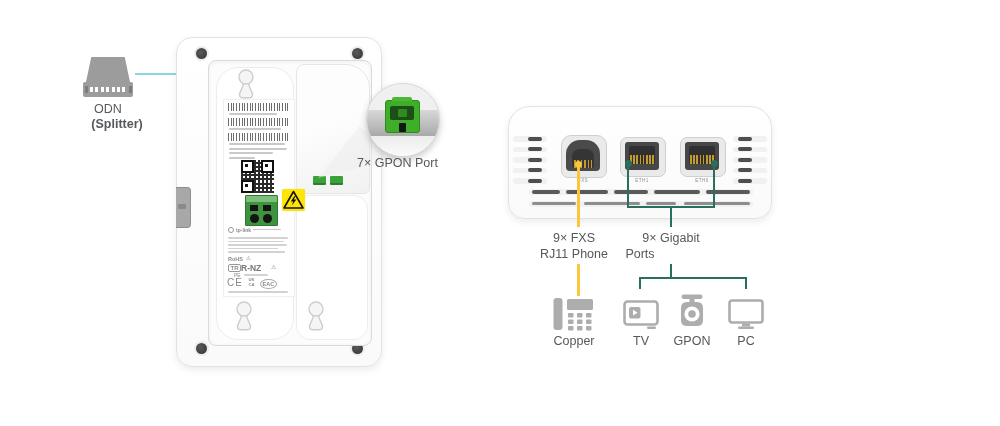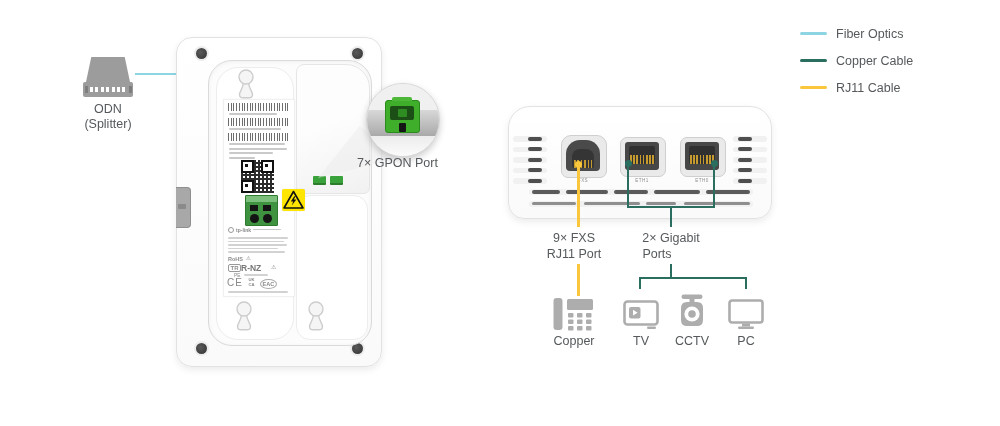--- a/index.html
+++ b/index.html
@@ -20,21 +20,21 @@
   .fiber{background:#8ed5e4;}
   .copper{background:#2a6e60;}
   .rj11{background:#f9c63c;}
   .dot{border-radius:50%;}
 
   
   .case{background:linear-gradient(180deg,#ffffff,#fafafa);border:1px solid #e2e2e2;
         box-shadow:0 3px 7px rgba(0,0,0,.08);}
   .screw{width:11px;height:11px;border-radius:50%;background:radial-gradient(circle at 40% 40%,#5a5a5a,#323232);
          box-shadow:0 0 0 2px #ededed;}
-  .recess{border:1px solid #dadada;border-radius:24px;background:#fcfcfc;
+  .recess{border:1px solid #dadada;border-radius:8px;background:#fcfcfc;
           box-shadow:inset 0 1px 4px rgba(0,0,0,.05);}
   .lobe{border:1px solid #ededed;background:#ffffff;}
   .bcode{height:8px;background:repeating-linear-gradient(90deg,#6e6e6e 0 1px,transparent 1px 2.7px);}
   .tline{height:2.2px;background:#c9c9c9;border-radius:1px;}
   .qr{background:
       repeating-linear-gradient(90deg,#2b2b2b 0 2px,transparent 2px 4.2px),
       repeating-linear-gradient(0deg,#2b2b2b 0 2px,transparent 2px 4.2px);
       background-color:#fff;}
   .qr-eye{position:absolute;width:9px;height:9px;border:2px solid #111;background:#fff;}
   .qr-eye::after{content:"";position:absolute;left:1.5px;top:1.5px;width:2px;height:2px;background:#111;padding:0.5px;}
@@ -47,44 +47,30 @@
   .seg2{background:#8e8e8e;border-radius:2px;height:3.5px;}
 
   .portframe{background:#eaeaea;border:1px solid #cfcfcf;border-radius:8px;}
   .portlabel{position:absolute;font-size:4.6px;color:#8f8f8f;letter-spacing:.4px;text-align:center;}
 </style>
 </head>
 <body>
 
 <div class="canvas">
 
-  <div class="abs" style="left:800px;top:27px;">
-    <div class="legend-row">
-      <span class="legend-line line-fiber"></span>
-      <span class="txt">Fiber Optics</span>
-    </div>
-    <div class="legend-row">
-      <span class="legend-line line-copper"></span>
-      <span class="txt">Copper Cable</span>
-    </div>
-    <div class="legend-row">
-      <span class="legend-line line-rj11"></span>
-      <span class="txt">RJ11 Cable</span>
-    </div>
-  </div>
 
   <div class="abs" style="left:83px;top:56px;width:50px;height:42px;">
     <div class="abs" style="left:3px;top:1px;width:44px;height:25px;background:#9c9c9c;clip-path:polygon(12% 0,88% 0,100% 100%,0 100%);"></div>
     <div class="abs" style="left:0;top:26px;width:50px;height:15px;background:#9c9c9c;border-radius:2px;"></div>
     <div class="abs" style="left:7px;top:31px;width:36px;height:4.5px;background:repeating-linear-gradient(90deg,#ffffff 0 3px,transparent 3px 5.4px);"></div>
     <div class="abs" style="left:1.5px;top:29.5px;width:3px;height:7px;background:#7d7d7d;"></div>
     <div class="abs" style="left:45.5px;top:29.5px;width:3px;height:7px;background:#7d7d7d;"></div>
   </div>
   <div class="abs txt txt-c" style="left:68px;top:101px;width:80px;">ODN</div>
-  <div class="abs txt txt-c" style="left:68px;top:116px;width:80px;">(Splitter)</div>
+  <div class="abs txt txt-c" style="left:77px;top:116px;width:80px;font-weight:bold;">(Splitter)</div>
 
   <div class="abs fiber" style="left:135px;top:73px;width:181px;height:2px;"></div>
   <div class="abs fiber" style="left:315px;top:73px;width:2px;height:96px;"></div>
   <div class="abs fiber dot" style="left:312.5px;top:167px;width:7px;height:7px;"></div>
 
   <div class="abs case" style="left:176px;top:37px;width:204px;height:328px;border-radius:16px;">
 
     <div class="abs screw" style="left:19px;top:10px;"></div>
     <div class="abs screw" style="left:175px;top:10px;"></div>
     <div class="abs screw" style="left:19px;top:305px;"></div>
@@ -258,31 +244,31 @@
     <div class="abs groove" style="left:20px;top:93.5px;width:224px;height:6px;"></div>
     <div class="abs seg2" style="left:23px;top:94.7px;width:44px;"></div>
     <div class="abs seg2" style="left:75px;top:94.7px;width:56px;"></div>
     <div class="abs seg2" style="left:137px;top:94.7px;width:30px;"></div>
     <div class="abs seg2" style="left:175px;top:94.7px;width:66px;"></div>
   </div>
 
   <div class="abs rj11 dot" style="left:574.5px;top:160.5px;width:7px;height:7px;"></div>
   <div class="abs rj11" style="left:576.5px;top:164px;width:3px;height:63px;"></div>
   <div class="abs txt txt-c" style="left:524px;top:230px;width:100px;">9× FXS</div>
-  <div class="abs txt txt-c" style="left:524px;top:246px;width:100px;">RJ11 Port</div>
+  <div class="abs txt txt-c" style="left:524px;top:246px;width:100px;">RJ11 Phone</div>
   <div class="abs rj11" style="left:576.5px;top:264px;width:3px;height:32px;"></div>
 
   <div class="abs copper dot" style="left:624.5px;top:159.5px;width:7px;height:7px;"></div>
   <div class="abs copper dot" style="left:710.5px;top:159.5px;width:7px;height:7px;"></div>
   <div class="abs copper" style="left:627px;top:163px;width:2px;height:45px;"></div>
   <div class="abs copper" style="left:713px;top:163px;width:2px;height:45px;"></div>
   <div class="abs copper" style="left:627px;top:206px;width:88px;height:2px;"></div>
   <div class="abs copper" style="left:670px;top:208px;width:2px;height:19px;"></div>
-  <div class="abs txt txt-c" style="left:621px;top:230px;width:100px;">2× Gigabit</div>
-  <div class="abs txt txt-c" style="left:607px;top:246px;width:100px;">Ports</div>
+  <div class="abs txt txt-c" style="left:621px;top:230px;width:100px;">9× Gigabit</div>
+  <div class="abs txt txt-c" style="left:590px;top:246px;width:100px;">Ports</div>
   <div class="abs copper" style="left:670px;top:264px;width:2px;height:13px;"></div>
   <div class="abs copper" style="left:639px;top:277px;width:108px;height:2px;"></div>
   <div class="abs copper" style="left:639px;top:277px;width:2px;height:12px;"></div>
   <div class="abs copper" style="left:745px;top:277px;width:2px;height:12px;"></div>
 
   <svg class="abs" style="left:553px;top:296px;" width="42" height="36" viewBox="0 0 42 36">
     <rect x="0.5" y="2" width="9" height="32" rx="3" fill="#adadad"></rect>
     <rect x="14" y="3" width="26" height="11" rx="1.5" fill="#adadad"></rect>
     <rect x="15" y="17" width="5.5" height="4.5" rx="1" fill="#adadad"></rect>
       <rect x="24" y="17" width="5.5" height="4.5" rx="1" fill="#adadad"></rect>
@@ -308,16 +294,16 @@
     <circle cx="17" cy="20" r="3.8" fill="#adadad"></circle>
   </svg>
   <svg class="abs" style="left:728px;top:299px;" width="36" height="31" viewBox="0 0 36 31">
     <rect x="1.5" y="1.5" width="33" height="22" rx="2.5" fill="none" stroke="#adadad" stroke-width="2.6"></rect>
     <rect x="14" y="24.5" width="8" height="3" fill="#adadad"></rect>
     <rect x="10" y="27.5" width="16" height="2.6" rx="1.3" fill="#adadad"></rect>
   </svg>
 
   <div class="abs txt txt-c" style="left:534px;top:333px;width:80px;">Copper</div>
   <div class="abs txt txt-c" style="left:611px;top:333px;width:60px;">TV</div>
-  <div class="abs txt txt-c" style="left:662px;top:333px;width:60px;">CCTV</div>
+  <div class="abs txt txt-c" style="left:662px;top:333px;width:60px;">GPON</div>
   <div class="abs txt txt-c" style="left:716px;top:333px;width:60px;">PC</div>
 
 </div>
 
 </body></html>

